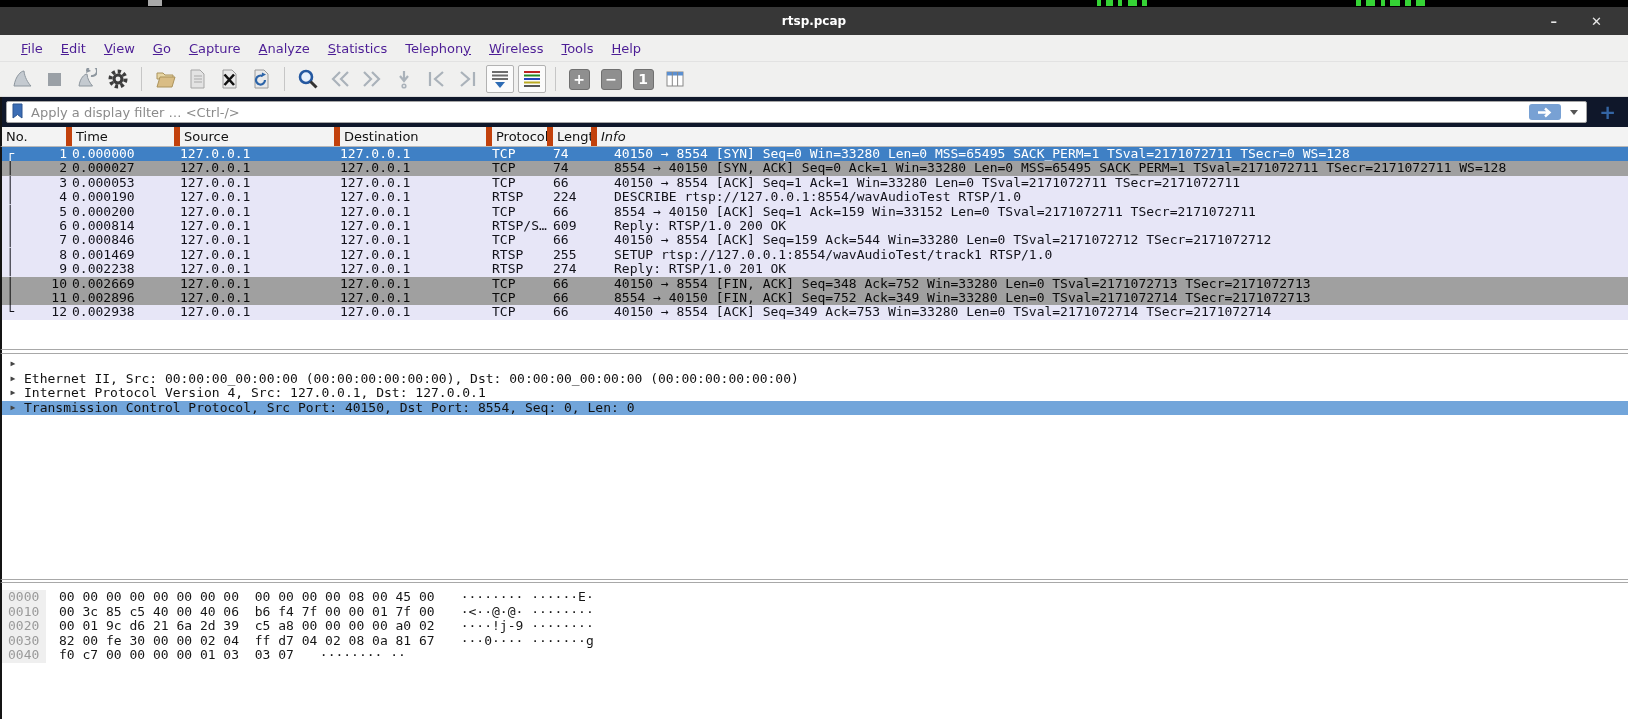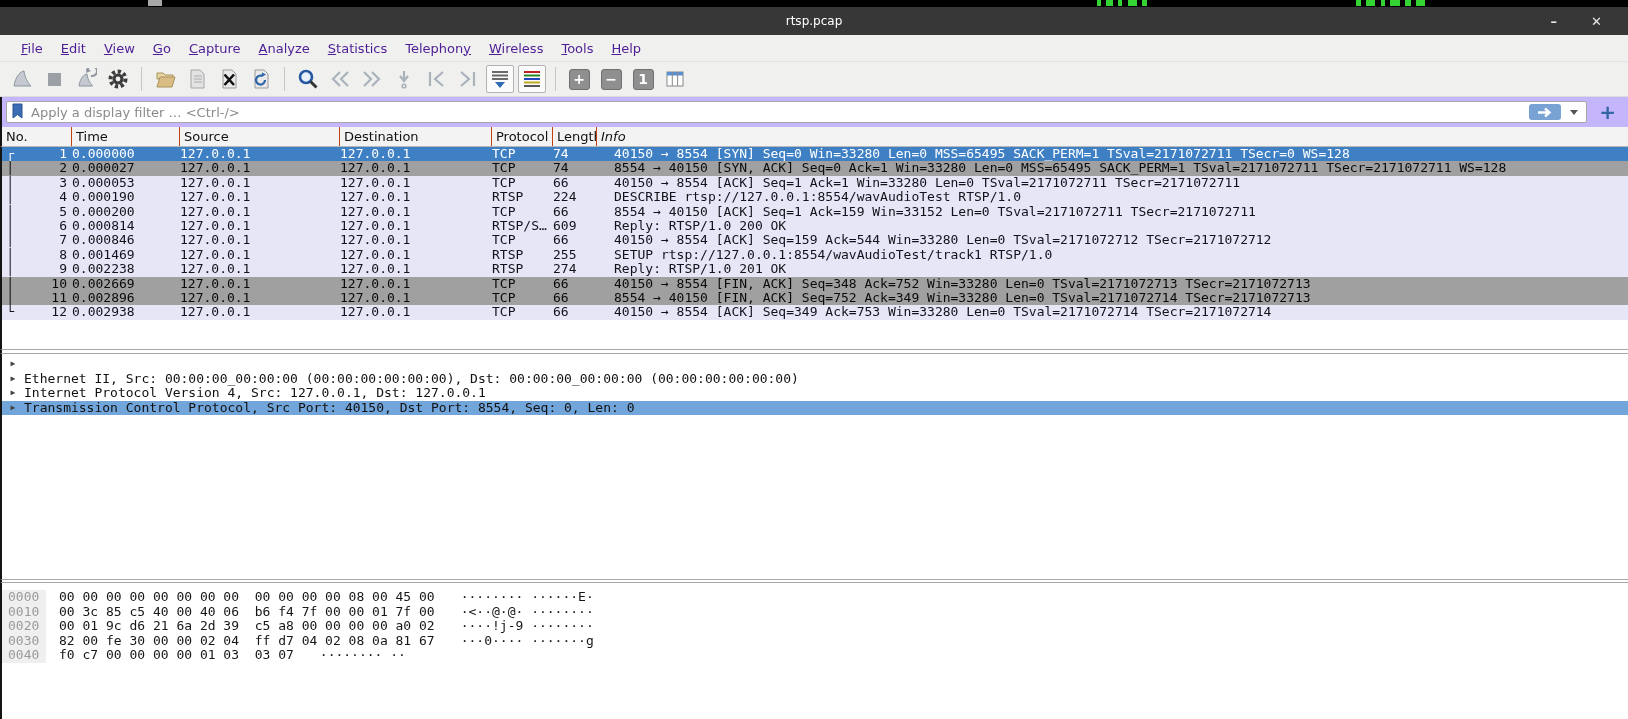--- a/index.html
+++ b/index.html
@@ -13,21 +13,21 @@
   
   .top-strip { height:7px; background:#000; position:relative; flex:none; }
   .peek { position:absolute; top:0; height:6px; background:#35d435; }
   .peek.gray { background:#a8a8a8; }
 
   
   .titlebar {
     height:28px; flex:none; background:#373737; color:#fff;
     display:flex; align-items:center; justify-content:center; position:relative;
   }
-  .title-text { font-weight:normal; font-size:12px; }
+  .title-text { font-weight:bold; font-size:12px; }
   .winbtns { position:absolute; right:26px; top:0; height:100%; display:flex; align-items:center; gap:34px; }
   .winbtn { color:#e8e8e8; font-weight:bold; font-size:13px; cursor:default; }
 
   
   .menubar {
     height:27px; flex:none; background:#f0f0ef; display:flex; align-items:center;
     padding-left:12px; border-bottom:1px solid #e2e2e2;
   }
   .menu-item { display:block; padding:12px 9px; color:#4c1d95; }
   .menu-item u { text-decoration:underline; }
@@ -38,21 +38,21 @@
     padding-left:8px; gap:4px; border-bottom:1px solid #dcdcdc;
   }
   .tbtn { width:28px; height:28px; display:flex; align-items:center; justify-content:center; }
   .tsep { width:1px; height:24px; background:#c6c6c6; margin:0 5px; }
   .boxed { border:1px solid #b2b2b2; border-radius:2px; background:#fbfbfb; width:28px; height:28px; }
   .zbtn { width:21px; height:21px; background:#8f8f8f; border:1px solid #707070; border-radius:3px;
           color:#fff; font-weight:bold; font-size:14px; display:flex; align-items:center; justify-content:center; }
 
   
   .filterbar {
-    height:30px; flex:none; background:#c4b5fd; display:flex; align-items:center;
+    height:30px; flex:none; background:#0f172a; display:flex; align-items:center;
     padding:0 8px 0 4px; gap:8px; border-left:2px solid #141414;
   }
   .filter-box {
     flex:1; height:22px; background:#fff; border:1px solid #a6a6a6; border-radius:2px;
     display:flex; align-items:center; padding:0 4px; gap:5px;
   }
   .filter-input { flex:1; border:none; outline:none; font-size:13px; color:#222; background:transparent;
                   font-family:"DejaVu Sans", sans-serif; }
   .filter-input::placeholder { color:#8b8b8b; }
   .apply-btn { width:32px; height:16px; background:#78a1d4; border-radius:3px;
@@ -60,21 +60,21 @@
   .caret { width:0; height:0; border-left:4px solid transparent; border-right:4px solid transparent;
            border-top:5px solid #555; margin:0 4px; }
   .add-filter { color:#3465a4; font-size:20px; font-weight:bold; line-height:1; padding:0 4px; }
 
   
   .grid-cols { display:grid; grid-template-columns:70px 108px 160px 152px 61px 44px 1fr; }
   .pheader {
     height:20px; flex:none; background:#f3f3f3; border-bottom:1px solid #b8b8b8;
     border-left:2px solid #141414; align-items:stretch;
   }
-  .hcell { padding:2px 0 0 4px; border-right:1px solid #c2410c; font-size:13px; color:#111;
+  .hcell { padding:2px 0 0 4px; border-right:6px solid #c2410c; font-size:13px; color:#111;
            white-space:nowrap; overflow:hidden; }
   .hcell.last { border-right:none;font-style:italic; }
   .plist-wrap { height:202px; flex:none; background:#fff; border-left:2px solid #141414; overflow:hidden; }
   .prow { height:14.4px; line-height:14.4px; font-family:"DejaVu Sans Mono", monospace; font-size:13px;
           white-space:nowrap; }
   .prow > div { overflow:hidden; white-space:nowrap; }
   .prow.tcp-lavender { background:#e7e6f7; color:#12121a; }
   .prow.stream-gray  { background:#a0a0a0; color:#0a0a0a; }
   .prow.selected     { background:#3f80c5; color:#ffffff; }
   .cell-no { display:flex; }

